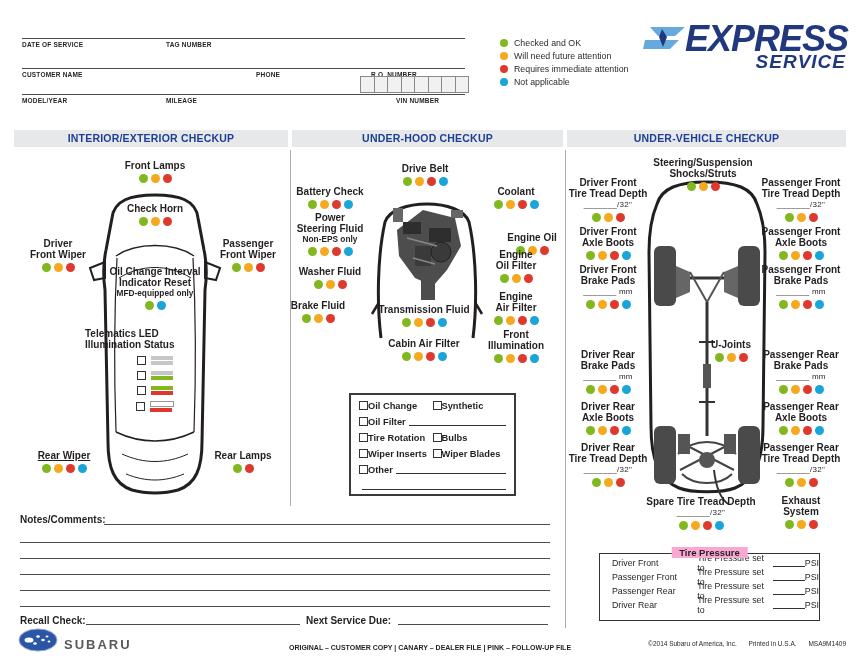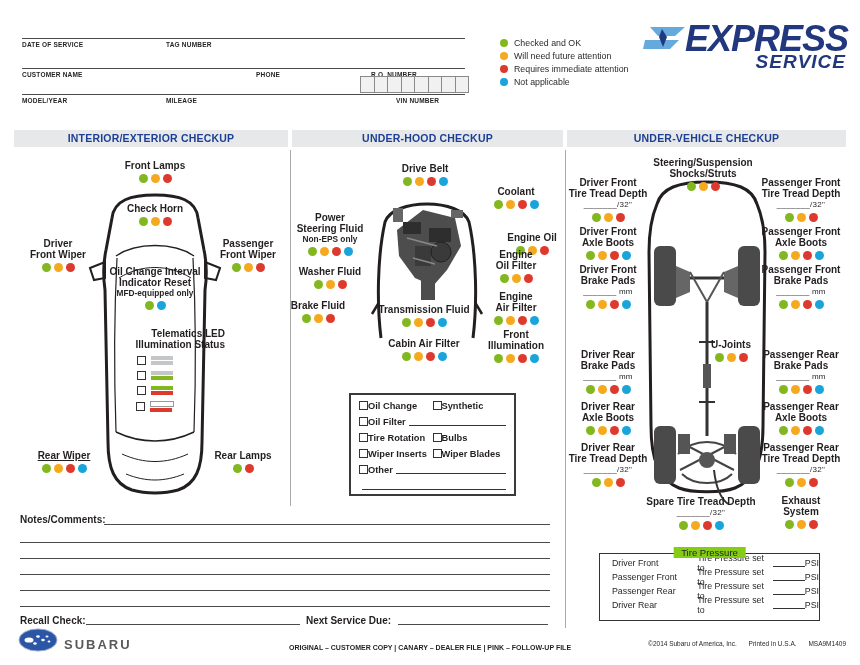--- a/index.html
+++ b/index.html
@@ -26,34 +26,34 @@
            font-size:10.5px;font-weight:bold;text-align:center;line-height:17px;letter-spacing:.2px;}
   .vdiv{position:absolute;width:1px;background:#a9a9a9;}
   
   .item{position:absolute;text-align:center;}
   .i-label{font-size:10px;font-weight:bold;line-height:11px;white-space:nowrap;}
   .i-sub{font-size:8.3px;font-weight:bold;line-height:10px;white-space:nowrap;}
   .i-unit{font-size:8px;line-height:11px;white-space:nowrap;letter-spacing:.3px;}
   .i-dots{display:flex;justify-content:center;gap:3px;margin-top:3px;}
   .dot{width:9px;height:9px;border-radius:50%;display:inline-block;}
   
-  .tele{position:absolute;left:85px;top:328px;width:140px;text-align:right;}
+  .tele{position:absolute;left:85px;top:328px;width:140px;text-align:left;}
   .tele .t-row{display:flex;justify-content:center;align-items:center;gap:5px;margin-top:6px;}
   .cbx{width:7px;height:7px;border:1px solid #333;background:#fff;flex:none;}
   .led{display:flex;flex-direction:column;gap:1px;}
   .led span{width:22px;height:4px;display:block;}
   
   .svc-box{position:absolute;left:349px;top:393px;width:163px;height:99px;border:2px solid #3a3a3a;background:#fff;}
   .svc-row{display:flex;align-items:center;margin:5px 8px 0 8px;font-size:9.3px;font-weight:bold;height:11px;}
   .svc-cell{display:flex;align-items:center;flex:1;}
   .svc-line{flex:1;border-bottom:1px solid #333;height:8px;margin-left:3px;}
   
   .tp-box{position:absolute;left:599px;top:553px;width:219px;height:66px;border:1.5px solid #333;background:#fff;}
-  .tp-title{position:absolute;top:-7px;left:50%;transform:translateX(-50%);background:#84cc16;padding:0 8px;
-            font-size:9.5px;font-weight:normal;white-space:nowrap;}
+  .tp-title{position:absolute;top:-7px;left:50%;transform:translateX(-50%);background:#f9a8d4;padding:0 8px;
+            font-size:9.5px;font-weight:bold;white-space:nowrap;}
   .tp-row{display:flex;align-items:center;font-size:8.8px;margin:3px 0 0 12px;height:11px;}
   .tp-label{width:86px;}
   .tp-line{width:32px;border-bottom:1px solid #333;height:8px;}
   
   .notes-label{position:absolute;font-size:10px;font-weight:bold;white-space:nowrap;}
   .wline{position:absolute;height:1px;background:#4a4a4a;}
   .notes-lines{position:absolute;left:20px;top:527px;width:530px;}
   .n-line{height:15px;border-bottom:1px solid #4a4a4a;}
   
   .subaru{position:absolute;left:18px;top:628px;display:flex;align-items:flex-end;gap:6px;}
@@ -242,20 +242,29 @@
     <rect x="52" y="58" width="16" height="20" fill="#3a3a3a"></rect>
     <circle cx="78" cy="64" r="10" fill="#3a3a3a" stroke="#222"></circle>
     <rect x="58" y="92" width="14" height="20" fill="#4d4d4d"></rect>
     <rect x="30" y="20" width="10" height="14" fill="#666"></rect>
     <rect x="88" y="22" width="12" height="8" fill="#666"></rect>
     <path d="M44,50 l30,8 M50,70 l22,6" stroke="#888" stroke-width="1.5"></path>
   </svg>
 
   <div class="item" style="left:370px;top:163px;width:110px;">
       <div class="i-label">Drive Belt</div>
+      <div class="i-dots">
+        <span class="dot" style="background: rgb(130, 183, 31);"></span>
+        <span class="dot" style="background: rgb(245, 169, 31);"></span>
+        <span class="dot" style="background: rgb(221, 58, 45);"></span>
+        <span class="dot" style="background: rgb(25, 165, 218);"></span>
+      </div>
+    </div>
+  <div class="item" style="left:280px;top:186px;width:100px;">
+      <div class="i-label">Battery Check</div>
       <div class="i-dots">
         <span class="dot" style="background: rgb(130, 183, 31);"></span>
         <span class="dot" style="background: rgb(245, 169, 31);"></span>
         <span class="dot" style="background: rgb(221, 58, 45);"></span>
         <span class="dot" style="background: rgb(25, 165, 218);"></span>
       </div>
     </div>
   <div class="item" style="left:280px;top:212px;width:100px;">
       <div class="i-label">Power</div>
       <div class="i-label">Steering Fluid</div>

